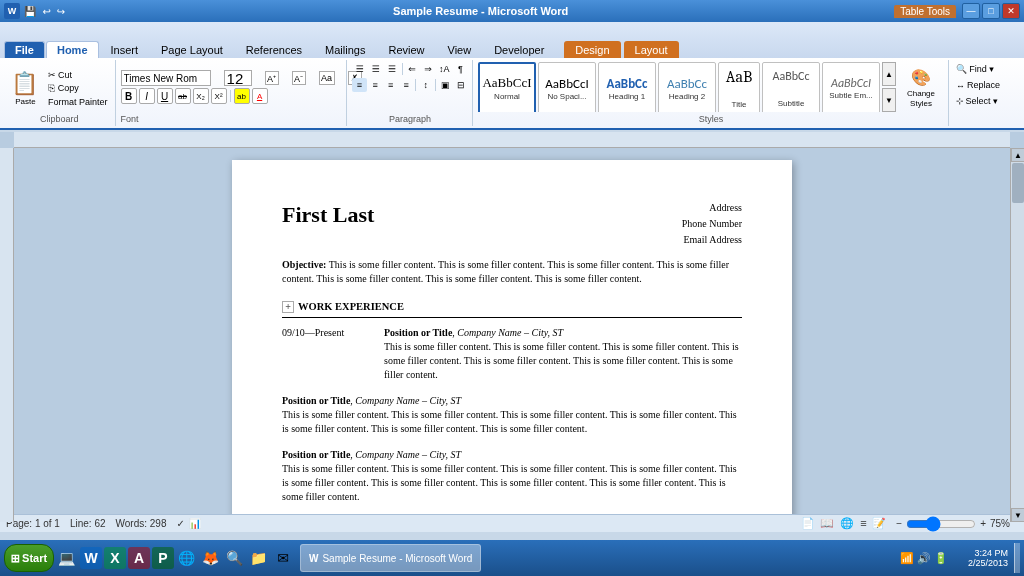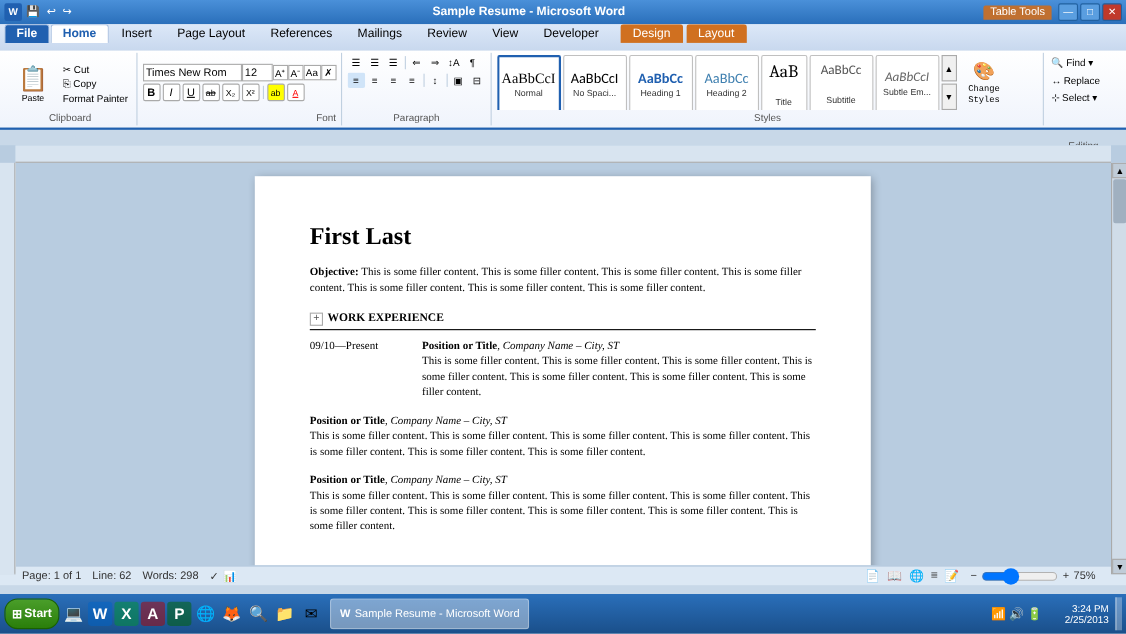--- a/index.html
+++ b/index.html
@@ -64,21 +64,21 @@
     #status-bar {
       position: absolute;
       bottom: 44px;
       left: 0;
       right: 0;
       height: 18px;
       background: #dce8f4;
       border-top: 1px solid #aac0d8;
       display: flex;
       align-items: center;
-      padding: 0 20px;
+      padding: 0 6px;
       font-size: 10px;
       color: #333;
       gap: 10px;
     }
     #status-bar .status-right {
       margin-left: auto;
       display: flex;
       align-items: center;
       gap: 8px;
     }
@@ -186,21 +186,21 @@
   <div style="display:flex;align-items:center;gap:2px;">
     <div class="table-tools">Table Tools</div>
     <div class="win-btn">—</div>
     <div class="win-btn">□</div>
     <div class="win-btn close">✕</div>
   </div>
 </div>
 
 <div id="ribbon-area">
 
-  <div id="ribbon-tabs" style="height:24px;background:linear-gradient(to bottom,#dce8f8,#c8d8ee);display:flex;align-items:flex-start;padding:0 4px;gap:1px;">
+  <div id="ribbon-tabs" style="height:36px;background:linear-gradient(to bottom,#dce8f8,#c8d8ee);display:flex;align-items:flex-end;padding:0 4px;gap:1px;">
     <div class="ribbon-tab active" style="background:#2060b0;color:white;padding:2px 10px;font-size:11px;border-radius:3px 3px 0 0;cursor:pointer;">File</div>
     <div class="ribbon-tab active" style="background:white;border:1px solid #aac0e0;border-bottom:none;padding:2px 10px;font-size:11px;border-radius:3px 3px 0 0;cursor:pointer;color:#2060b0;font-weight:bold;">Home</div>
     <div class="ribbon-tab" style="padding:2px 10px;font-size:11px;border-radius:3px 3px 0 0;cursor:pointer;">Insert</div>
     <div class="ribbon-tab" style="padding:2px 10px;font-size:11px;border-radius:3px 3px 0 0;cursor:pointer;">Page Layout</div>
     <div class="ribbon-tab" style="padding:2px 10px;font-size:11px;border-radius:3px 3px 0 0;cursor:pointer;">References</div>
     <div class="ribbon-tab" style="padding:2px 10px;font-size:11px;border-radius:3px 3px 0 0;cursor:pointer;">Mailings</div>
     <div class="ribbon-tab" style="padding:2px 10px;font-size:11px;border-radius:3px 3px 0 0;cursor:pointer;">Review</div>
     <div class="ribbon-tab" style="padding:2px 10px;font-size:11px;border-radius:3px 3px 0 0;cursor:pointer;">View</div>
     <div class="ribbon-tab" style="padding:2px 10px;font-size:11px;border-radius:3px 3px 0 0;cursor:pointer;">Developer</div>
     <div class="ribbon-tab table-tools-tab" style="background:#d07020;color:white;padding:2px 10px;font-size:11px;border-radius:3px 3px 0 0;cursor:pointer;margin-left:8px;">Design</div>
@@ -220,42 +220,42 @@
           <div style="font-size:9px;cursor:pointer;padding:1px 3px;border-radius:2px;white-space:nowrap;">⎘ Copy</div>
           <div style="font-size:9px;cursor:pointer;padding:1px 3px;border-radius:2px;white-space:nowrap;">Format Painter</div>
         </div>
       </div>
       <div style="font-size:9px;color:#555;text-align:center;">Clipboard</div>
     </div>
 
     <div style="display:flex;flex-direction:column;border-right:1px solid #c0d0e0;padding:2px 4px;min-width:140px;gap:2px;">
       <div style="display:flex;align-items:center;gap:2px;flex:1;">
         <div style="display:flex;flex-direction:column;gap:2px;flex:1;">
-          <div style="display:flex;gap:0;align-items:center;">
+          <div style="display:flex;gap:13px;align-items:center;">
             <input type="text" style="width: 90px; height: 16px; font-size: 10px; border: 1px solid rgb(170, 170, 170); padding: 0px 2px;" value="Times New Rom">
-            <input type="text" style="width: 28px; height: 16px; font-size: 10px; border: 1px solid rgb(170, 170, 170); padding: 0px 2px;" value="12">
+            <input type="text" style="width: 28px; height: 16px; font-size: 15px; border: 1px solid rgb(170, 170, 170); padding: 0px 2px;" value="12">
             <div style="width:14px;height:14px;font-size:9px;border:1px solid #aaa;background:white;display:flex;align-items:center;justify-content:center;cursor:pointer;">A⁺</div>
             <div style="width:14px;height:14px;font-size:9px;border:1px solid #aaa;background:white;display:flex;align-items:center;justify-content:center;cursor:pointer;">A⁻</div>
             <div style="width:16px;height:14px;font-size:9px;border:1px solid #aaa;background:white;display:flex;align-items:center;justify-content:center;cursor:pointer;">Aa</div>
             <div style="width:14px;height:14px;font-size:9px;border:1px solid #aaa;background:white;display:flex;align-items:center;justify-content:center;cursor:pointer;">✗</div>
           </div>
           <div style="display:flex;gap:2px;align-items:center;">
             <div class="fmt-btn bold">B</div>
             <div class="fmt-btn italic">I</div>
             <div class="fmt-btn underline">U</div>
             <div class="fmt-btn" style="font-size:8px;text-decoration:line-through;">ab</div>
             <div class="fmt-btn" style="font-size:8px;">X₂</div>
             <div class="fmt-btn" style="font-size:8px;">X²</div>
             <div style="width:1px;background:#c0d0e0;height:12px;margin:0 1px;"></div>
             <div class="fmt-btn" style="font-size:8px;background:#ffff00;">ab</div>
             <div class="fmt-btn" style="font-size:8px;color:red;text-decoration:underline;text-decoration-color:red;">A</div>
           </div>
         </div>
       </div>
-      <div style="font-size:9px;color:#555;text-align:right;">Font</div>
+      <div style="font-size:9px;color:#555;text-align:left;">Font</div>
     </div>
 
     <div style="display:flex;flex-direction:column;border-right:1px solid #c0d0e0;padding:2px 4px;min-width:100px;gap:2px;">
       <div style="display:flex;flex-direction:column;gap:2px;flex:1;">
         <div style="display:flex;gap:1px;align-items:center;">
           <div class="para-btn">☰</div>
           <div class="para-btn">☰</div>
           <div class="para-btn">☰</div>
           <div style="width:1px;background:#c0d0e0;height:12px;margin:0 1px;"></div>
           <div class="para-btn">⇐</div>
@@ -316,21 +316,21 @@
           <div style="font-size:8px;color:#333;margin-top:1px;">Subtle Em...</div>
         </div>
 
         <div style="display:flex;flex-direction:column;justify-content:space-between;width:14px;">
           <div style="width:14px;height:24px;border:1px solid #aaa;background:#f0f0f0;display:flex;align-items:center;justify-content:center;cursor:pointer;font-size:8px;">▲</div>
           <div style="width:14px;height:24px;border:1px solid #aaa;background:#f0f0f0;display:flex;align-items:center;justify-content:center;cursor:pointer;font-size:8px;">▼</div>
         </div>
 
         <div style="width:46px;height:52px;border:1px solid transparent;display:flex;flex-direction:column;align-items:center;justify-content:center;cursor:pointer;border-radius:2px;font-size:8px;text-align:center;padding:2px;gap:2px;">
           <div style="font-size:16px;">🎨</div>
-          <div style="font-size:8px;line-height:1.2;font-family:Liberation Mono, monospace;">Change<br>Styles</div>
+          <div style="font-size:8px;line-height:1.2;">Change<br>Styles</div>
         </div>
       </div>
       <div style="font-size:9px;color:#555;text-align:center;">Styles</div>
     </div>
 
     <div style="display:flex;flex-direction:column;padding:2px 4px;min-width:70px;gap:2px;">
       <div style="display:flex;flex-direction:column;gap:2px;flex:1;justify-content:center;">
         <div style="display:flex;align-items:center;gap:2px;font-size:9px;cursor:pointer;padding:2px;border-radius:2px;">
           <span>🔍</span>
           <span>Find ▾</span>
@@ -362,20 +362,25 @@
     <div style="flex:1;"></div>
     <div style="width:14px;height:14px;background:#c0ccd8;border:1px solid #aaa;display:flex;align-items:center;justify-content:center;font-size:8px;cursor:pointer;">▼</div>
   </div>
 
   <div id="doc-scroll" style="position:absolute;top:16px;left:14px;right:14px;bottom:0;overflow:auto;padding:12px 20px;">
 
     <div id="doc-page">
 
       <div class="doc-header">
         <div class="doc-name">First Last</div>
+        <div class="doc-contact">
+          <div>Address</div>
+          <div>Phone Number</div>
+          <div>Email Address</div>
+        </div>
       </div>
 
       <div class="doc-objective">
         <b>Objective:</b>
         <span> This is some filler content. This is some filler content. This is some filler content. This is some filler content. This is some filler content. This is some filler content. This is some filler content.</span>
       </div>
 
       <div>
         <div class="section-header">
           <span class="section-plus">+</span>

